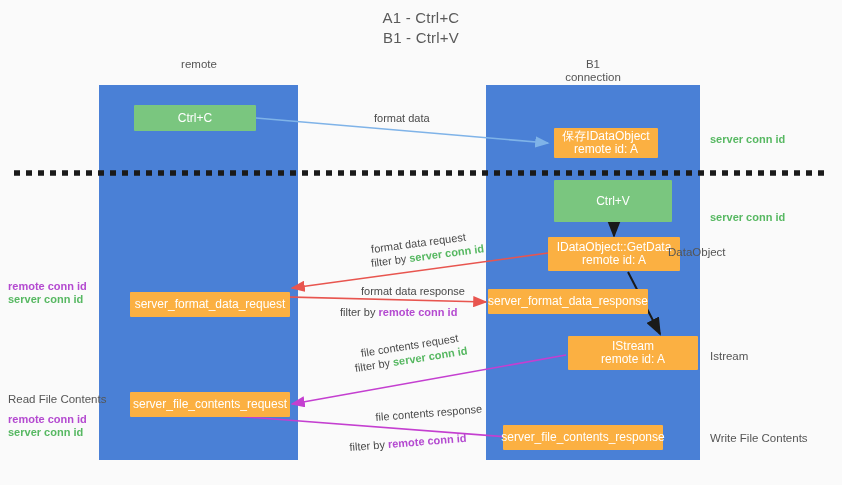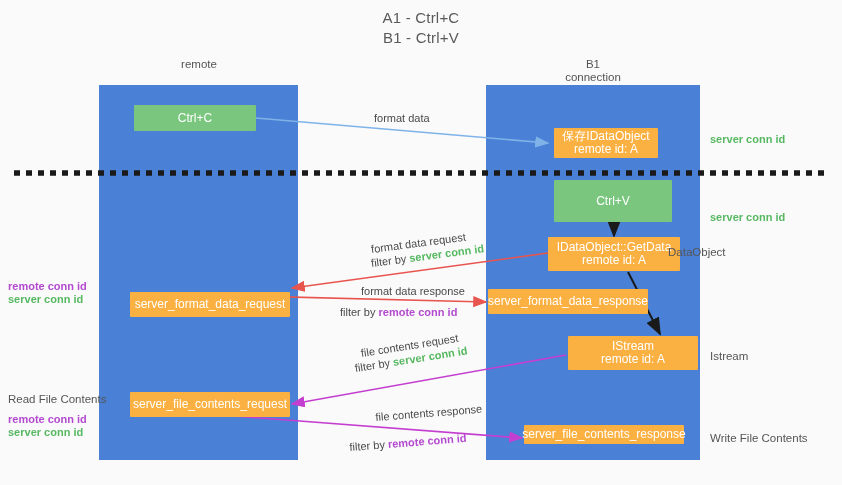--- a/index.html
+++ b/index.html
@@ -135,21 +135,21 @@
 
   <div class="node orange" style="left:568px;top:336px;width:130px;height:34px;">
     <span>IStream
 remote id: A</span>
   </div>
 
   <div class="node orange" style="left:130px;top:392px;width:160px;height:25px;">
     <span>server_file_contents_request</span>
   </div>
 
-  <div class="node orange" style="left:524px;top:425px;width:160px;height:19px;">
+  <div class="node orange" style="left:503px;top:425px;width:160px;height:25px;">
     <span>server_file_contents_response</span>
   </div>
 
   <div class="tag green" style="left:710px;top:132px;">server conn id</div>
   <div class="tag green" style="left:710px;top:210px;">server conn id</div>
   <div class="side-label" style="left:668px;top:245px;">DataObject</div>
   <div class="side-label" style="left:710px;top:349px;">Istream</div>
   <div class="side-label" style="left:710px;top:431px;">Write File Contents</div>
 
   <div class="tag purple" style="left:8px;top:279px;">remote conn id</div>

